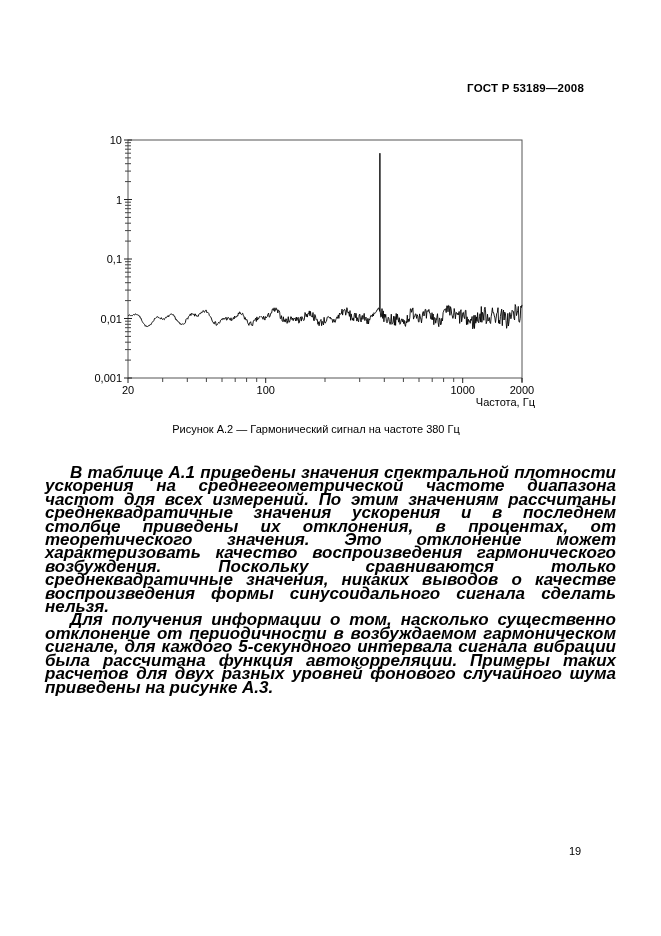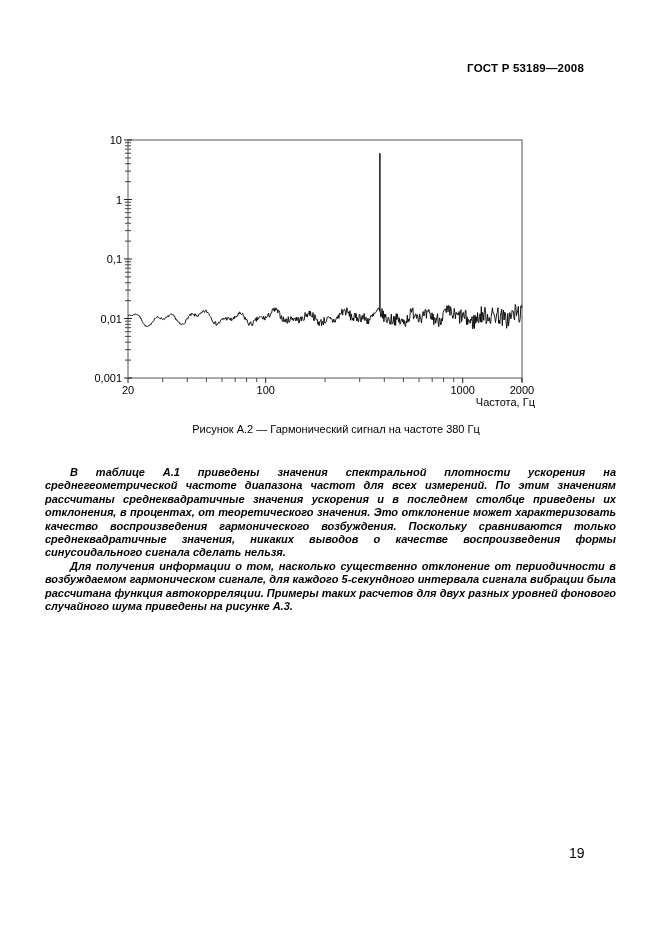--- a/index.html
+++ b/index.html
@@ -1,44 +1,44 @@
 <!DOCTYPE html>
 <html><head>
 <meta charset="utf-8">
 <style>
   html,body{margin:0;padding:0;background:#fff;}
   .page{
     position:relative;width:661px;height:936px;background:#ffffff;
     font-family:"Liberation Sans",sans-serif;color:#000;overflow:hidden;
   }
   .doc-header{
-    position:absolute;top:62px;right:77px;
+    position:absolute;top:82px;right:77px;
     font-size:11.5px;font-weight:bold;letter-spacing:0.2px;
   }
   .chart-title{
     position:absolute;left:112px;top:113px;font-size:11px;white-space:nowrap;
   }
   .chart-title .sym{font-style:italic;}
   .chart-title .ss{
     display:inline-flex;flex-direction:column;align-items:flex-start;
     font-size:7.5px;line-height:6.5px;font-style:italic;vertical-align:-4px;
     margin-left:1px;
   }
   #chart{position:absolute;left:90px;top:128px;}
   #chart text{font-family:"Liberation Sans",sans-serif;font-size:11px;fill:#000;}
   .fig-caption{
-    position:absolute;top:423px;left:0;width:632px;text-align:center;font-size:11px;padding-left:20px;
+    position:absolute;top:423px;left:0;width:632px;text-align:center;font-size:11px;
   }
   .body-text{
     position:absolute;left:45px;top:466px;width:571px;
-    font-size:11px;line-height:13.4px;font-weight:bold;font-style:italic;
+    font-size:17px;line-height:13.4px;font-weight:bold;font-style:italic;
     text-align:justify;
   }
   .body-text p{margin:0;text-indent:25px;}
-  .page-number{position:absolute;left:569px;top:845px;font-size:14px;}
+  .page-number{position:absolute;left:569px;top:845px;font-size:11px;}
 </style>
 </head>
 <body>
 
 <div class="page">
 
   <div class="doc-header">ГОСТ Р 53189—2008</div>
 
 
   <svg id="chart" width="460" height="285">

